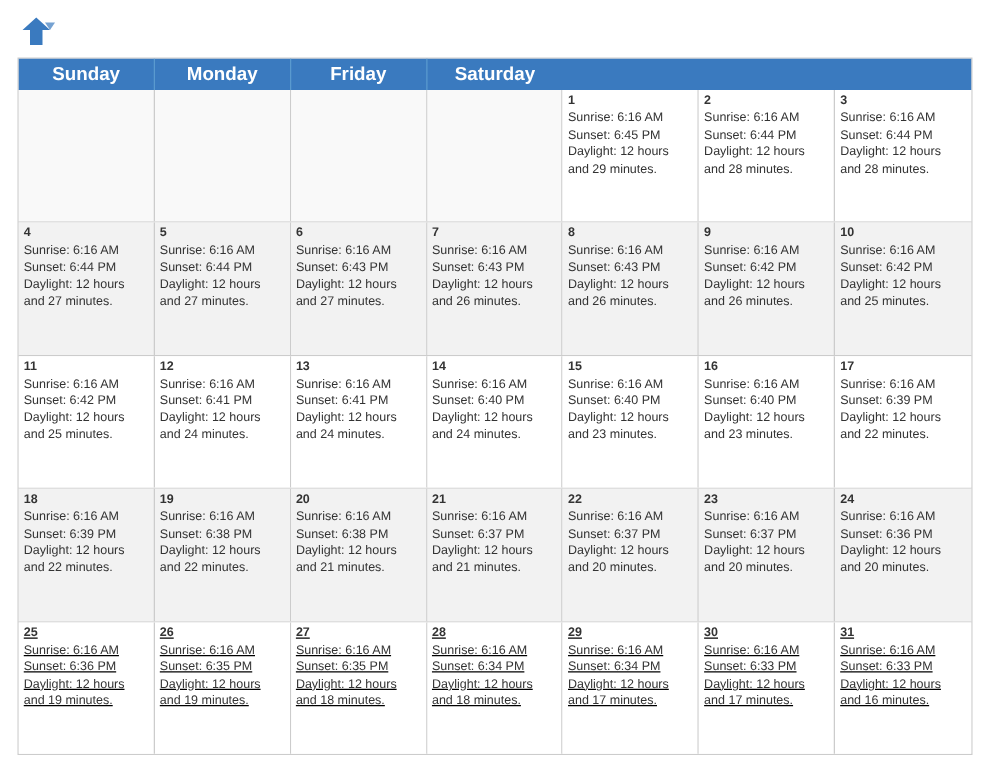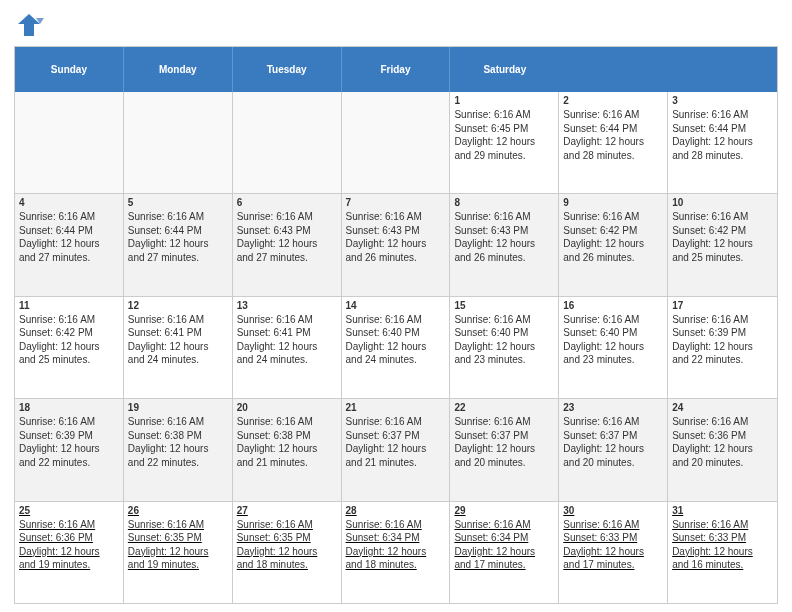--- a/index.html
+++ b/index.html
@@ -65,24 +65,24 @@
       flex-direction: column;
       border: 1px solid #ccc;
     }
     .cal-header {
       display: grid;
       grid-template-columns: repeat(7, 1fr);
       background: #3a7abf;
     }
     .cal-header-cell {
       color: #fff;
-      font-size: 10px;
+      font-size: 15px;
       font-weight: bold;
       text-align: center;
-      padding: 17px 2px;
+      padding: 4px 2px;
       border-right: 1px solid #5a9acf;
     }
     .cal-header-cell:last-child { border-right: none; }
     .cal-body {
       flex: 1;
       display: flex;
       flex-direction: column;
     }
     .cal-row {
       display: grid;
@@ -132,21 +132,20 @@
     <div class="title-block">
       <div class="main-title"></div>
       <div class="sub-title"></div>
     </div>
   </div>
 
   <div class="calendar">
     <div class="cal-header">
     <div class="cal-header-cell">Sunday</div>
         <div class="cal-header-cell">Monday</div>
-        <div class="cal-header-cell">Tuesday</div>
         <div class="cal-header-cell">Friday</div>
         <div class="cal-header-cell">Saturday</div>
       </div>
     <div class="cal-body">
     <div class="cal-row">
           <div class="cal-cell empty"></div>
           <div class="cal-cell empty"></div>
           <div class="cal-cell empty"></div>
           <div class="cal-cell empty"></div>
           <div class="cal-cell">

